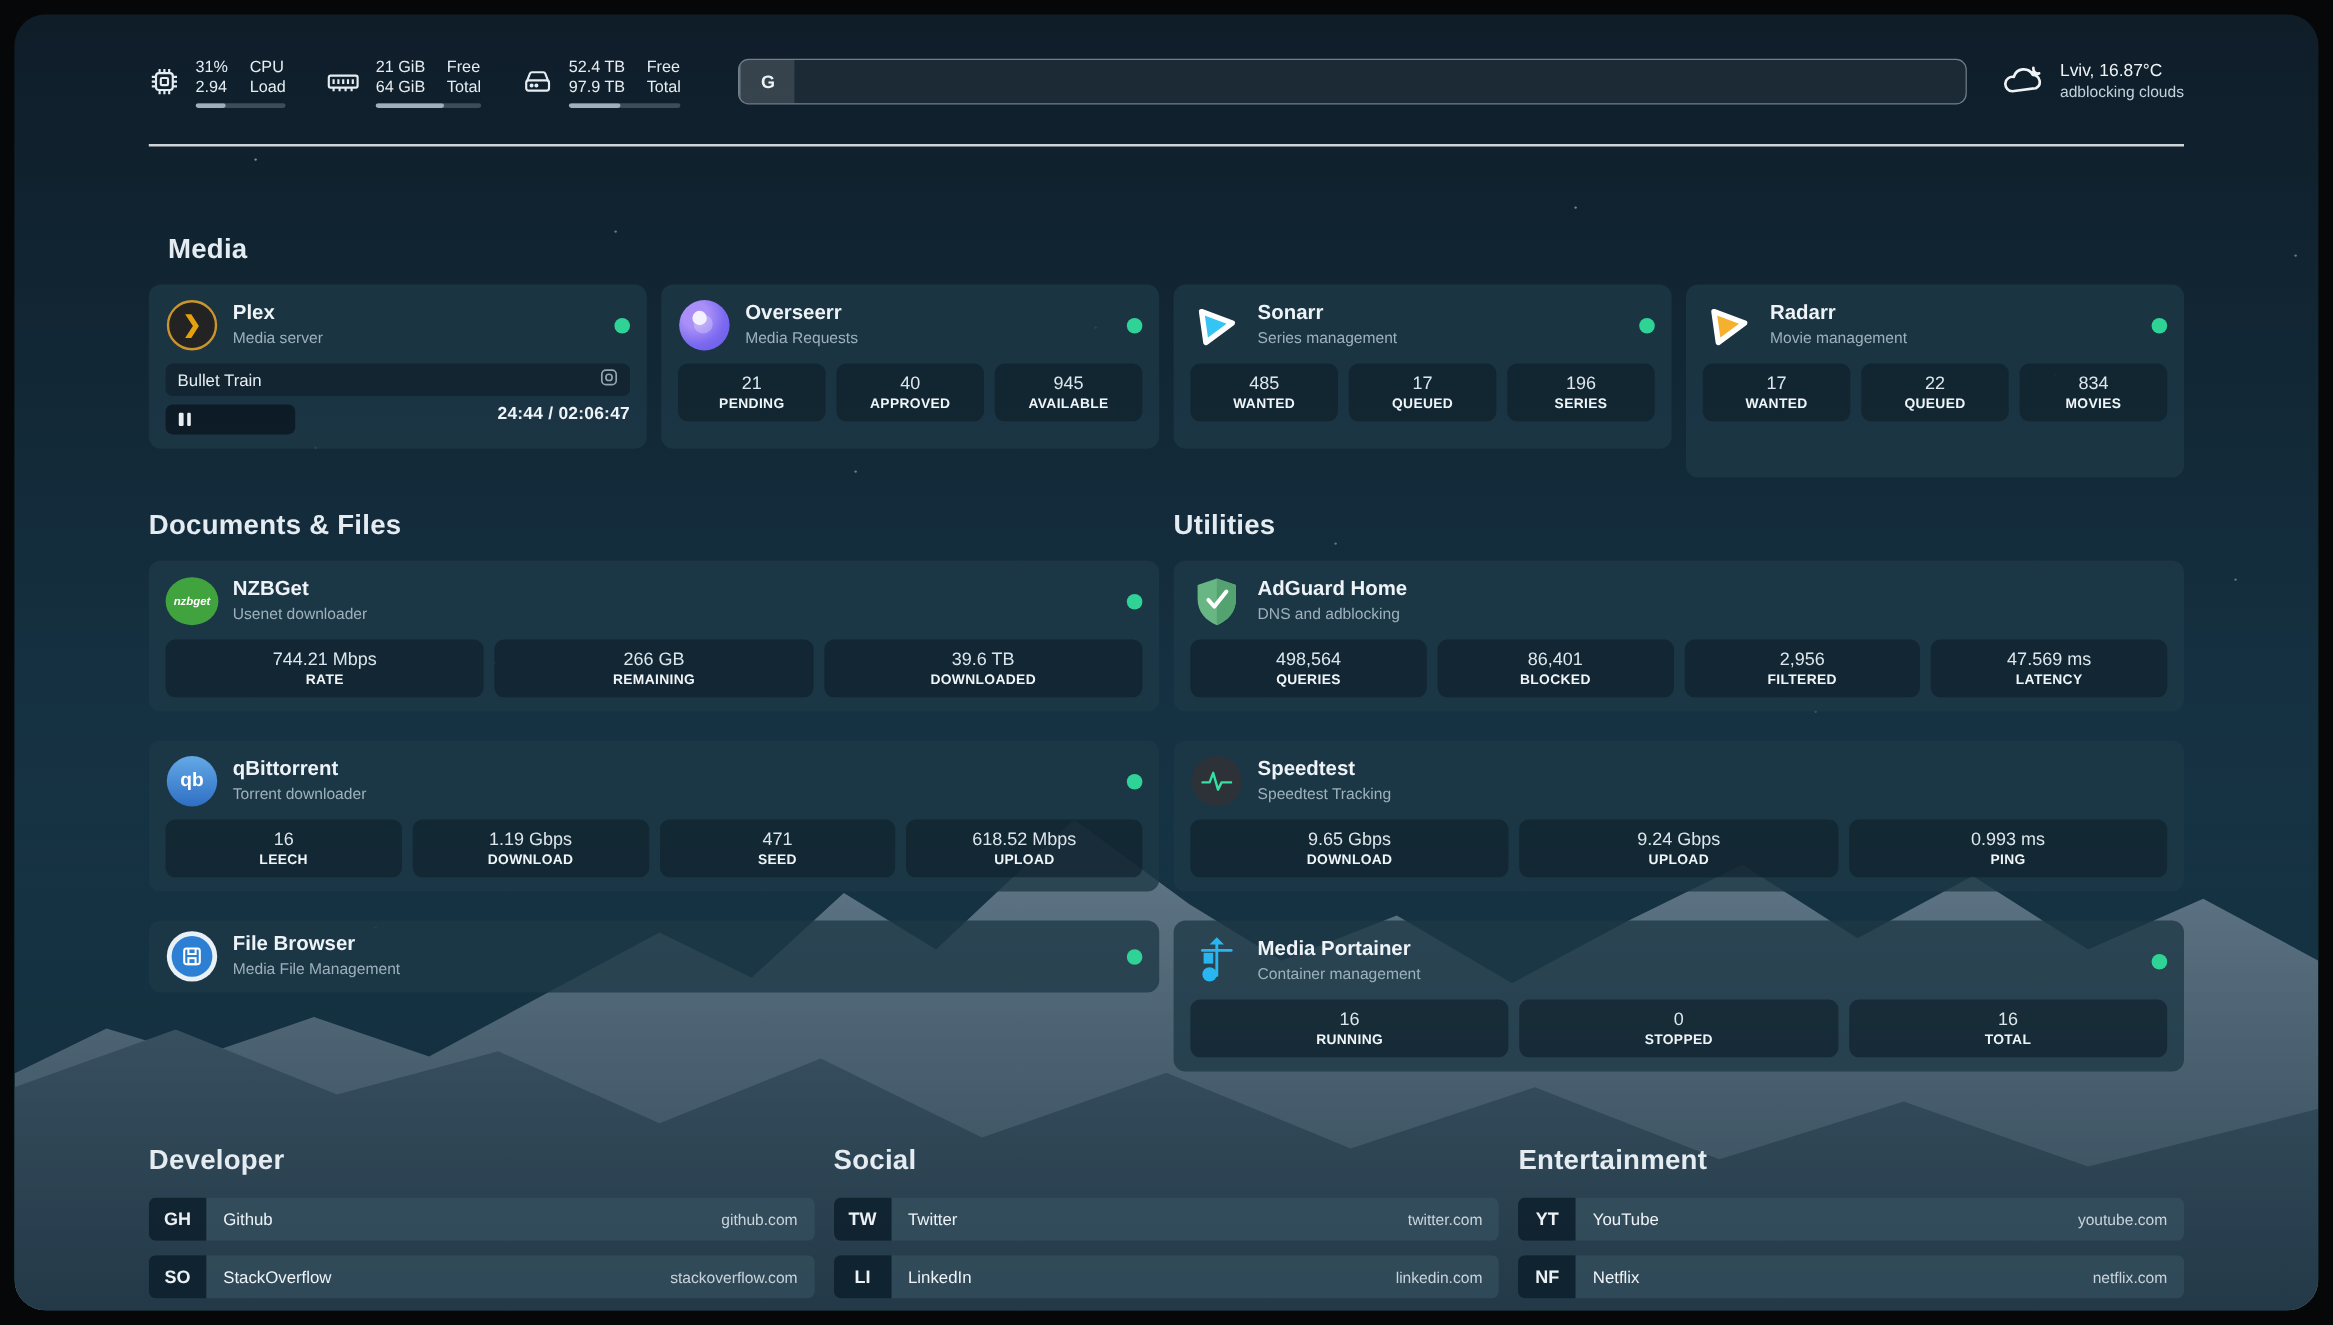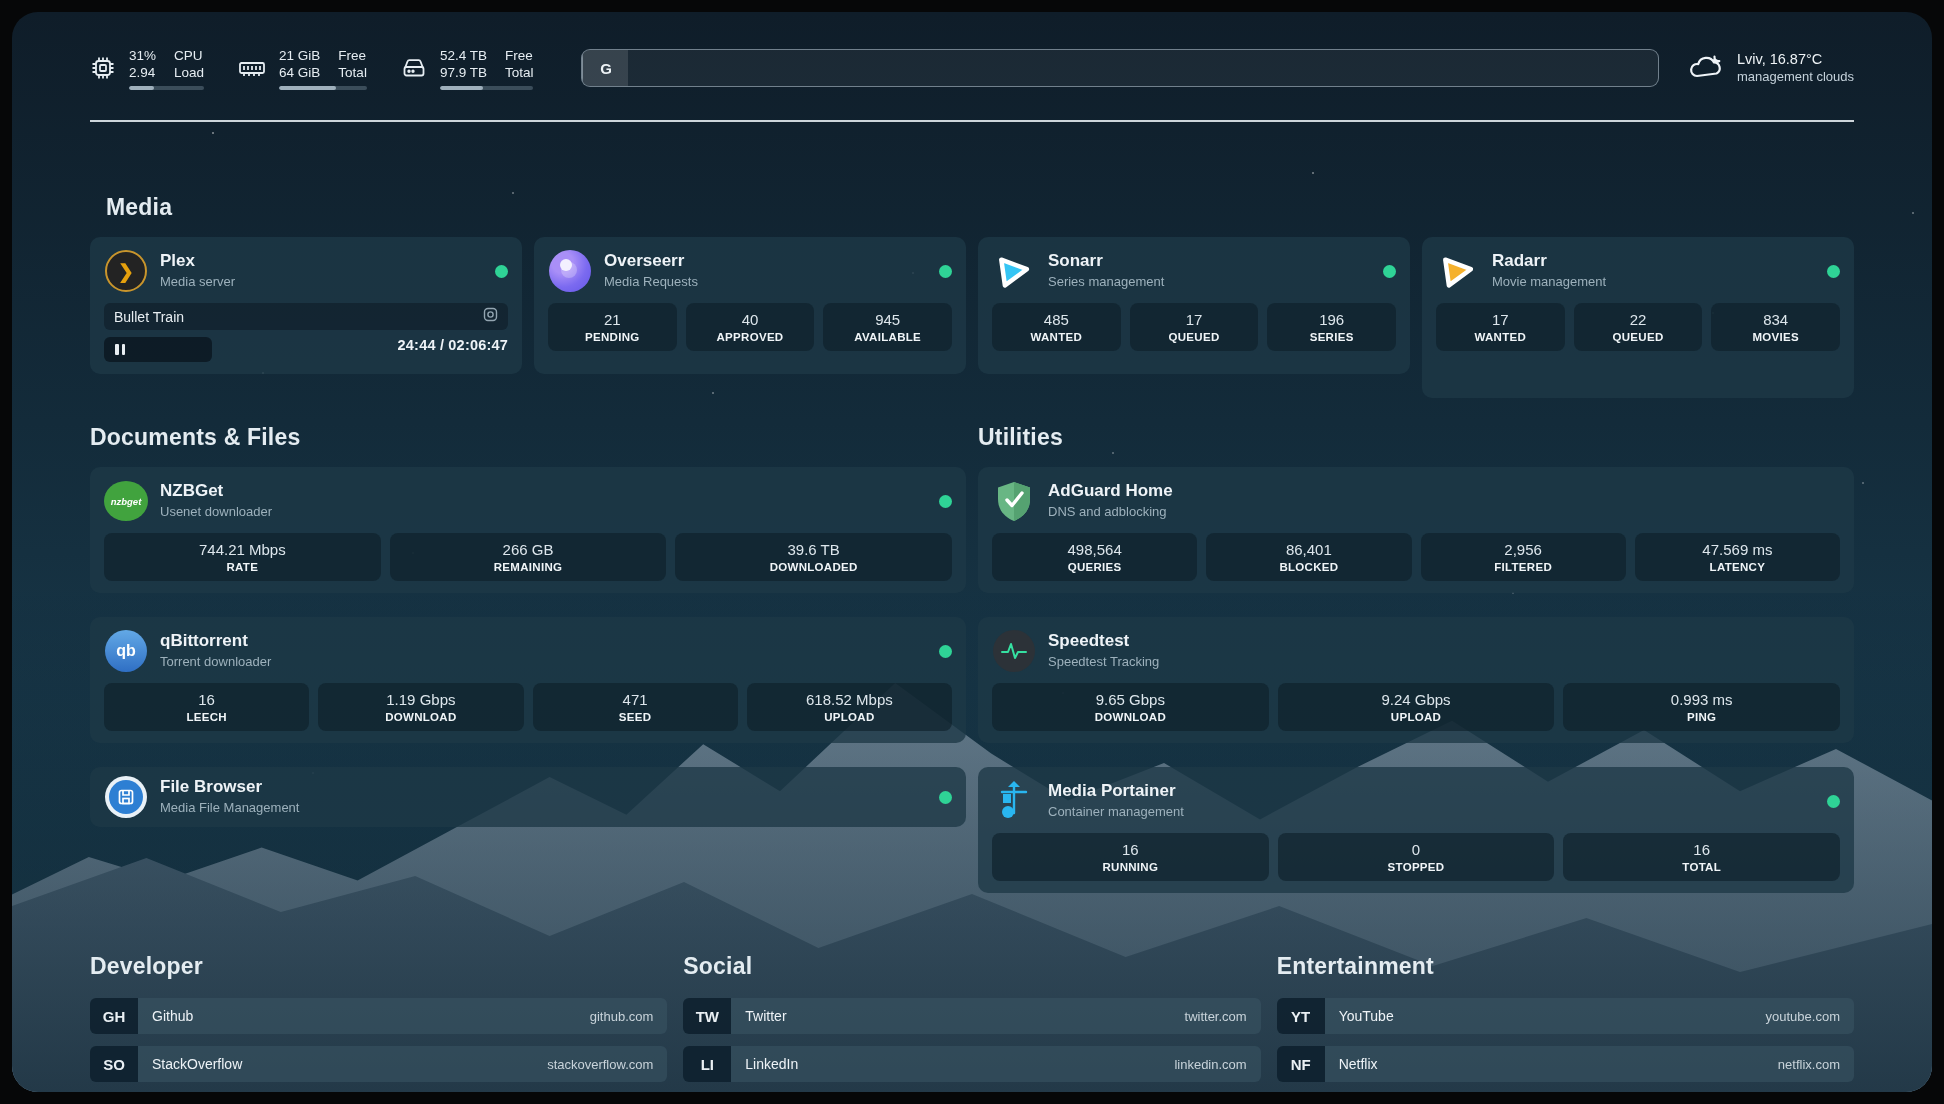--- a/index.html
+++ b/index.html
@@ -13,21 +13,21 @@
   .mt-front { position:absolute; left:0; right:0; bottom:0; height:300px; background:linear-gradient(180deg,#5d7486,#44596a);
     clip-path: polygon(0 38%, 7% 22%, 14% 40%, 21% 28%, 28% 48%, 35% 30%, 42% 52%, 50% 34%, 58% 55%, 66% 38%, 74% 58%, 82% 42%, 90% 60%, 100% 44%, 100% 100%, 0 100%); }
   .mt-tint { position:absolute; left:0; right:0; bottom:0; height:500px; background:linear-gradient(180deg, rgba(20,49,66,0.25), rgba(13,36,50,0.6)); }
   .stars { position:absolute; top:120px; left:200px; width:2px; height:2px; border-radius:50%; background:rgba(255,255,255,0.5);
     box-shadow: 300px 60px 0 rgba(255,255,255,.4), 700px 140px 0 rgba(255,255,255,.35), 1100px 40px 0 rgba(255,255,255,.45),
       1500px 180px 0 rgba(255,255,255,.3), 900px 320px 0 rgba(255,255,255,.35), 200px 420px 0 rgba(255,255,255,.3),
       1300px 460px 0 rgba(255,255,255,.3), 500px 260px 0 rgba(255,255,255,.4), 1650px 350px 0 rgba(255,255,255,.35),
       100px 640px 0 rgba(255,255,255,.3), 850px 560px 0 rgba(255,255,255,.3), 1450px 620px 0 rgba(255,255,255,.25),
       400px 700px 0 rgba(255,255,255,.3), 1700px 80px 0 rgba(255,255,255,.4), 50px 240px 0 rgba(255,255,255,.35); }
 
-  .content { position:relative; z-index:2; padding:0 78px; }
+  .content { position:relative; z-index:2; padding:0 112px; }
 
   
   .topbar { display:flex; align-items:center; margin-top:30px; height:52px; color:#e6edf2; }
   .res { display:flex; align-items:center; gap:13px; margin-right:34px; }
   .res svg { display:block; }
   .res-cols { display:flex; flex-direction:column; }
   .res-rows { display:flex; gap:18px; font-size:13.5px; line-height:17px; }
   .res-col { display:flex; flex-direction:column; align-items:flex-start; }
   .res-bar { margin-top:5px; height:4px; border-radius:2px; background:rgba(94,115,130,0.55); overflow:hidden; width:100%; }
   .res-fill { height:100%; border-radius:2px; background:#9fb0bc; }
@@ -185,21 +185,21 @@
 
       <div class="weather">
         <span>
           <svg width="38" height="32" viewBox="0 0 38 32" fill="none" stroke="#eef3f7" stroke-width="2.2" stroke-linecap="round" stroke-linejoin="round">
             <path d="M10 26 a6 6 0 1 1 1.2-11.9 A8.5 8.5 0 0 1 27 12.5 a5.8 5.8 0 0 1 2.5 11 Z"></path>
             <path d="M27.5 6.5 a4 4 0 0 0 4.8 4.6 a4.6 4.6 0 0 1-5.6-0.8"></path>
           </svg>
         </span>
         <div class="weather-txt">
           <span class="weather-loc">Lviv, 16.87°C</span>
-          <span class="weather-cond">management clouds</span>
+          <span class="weather-cond">adblocking clouds</span>
         </div>
       </div>
     </div>
 
     <div class="sep"></div>
 
     <div class="sec-title t-media">Media</div>
     <div class="grid4">
 
       <div class="card">

